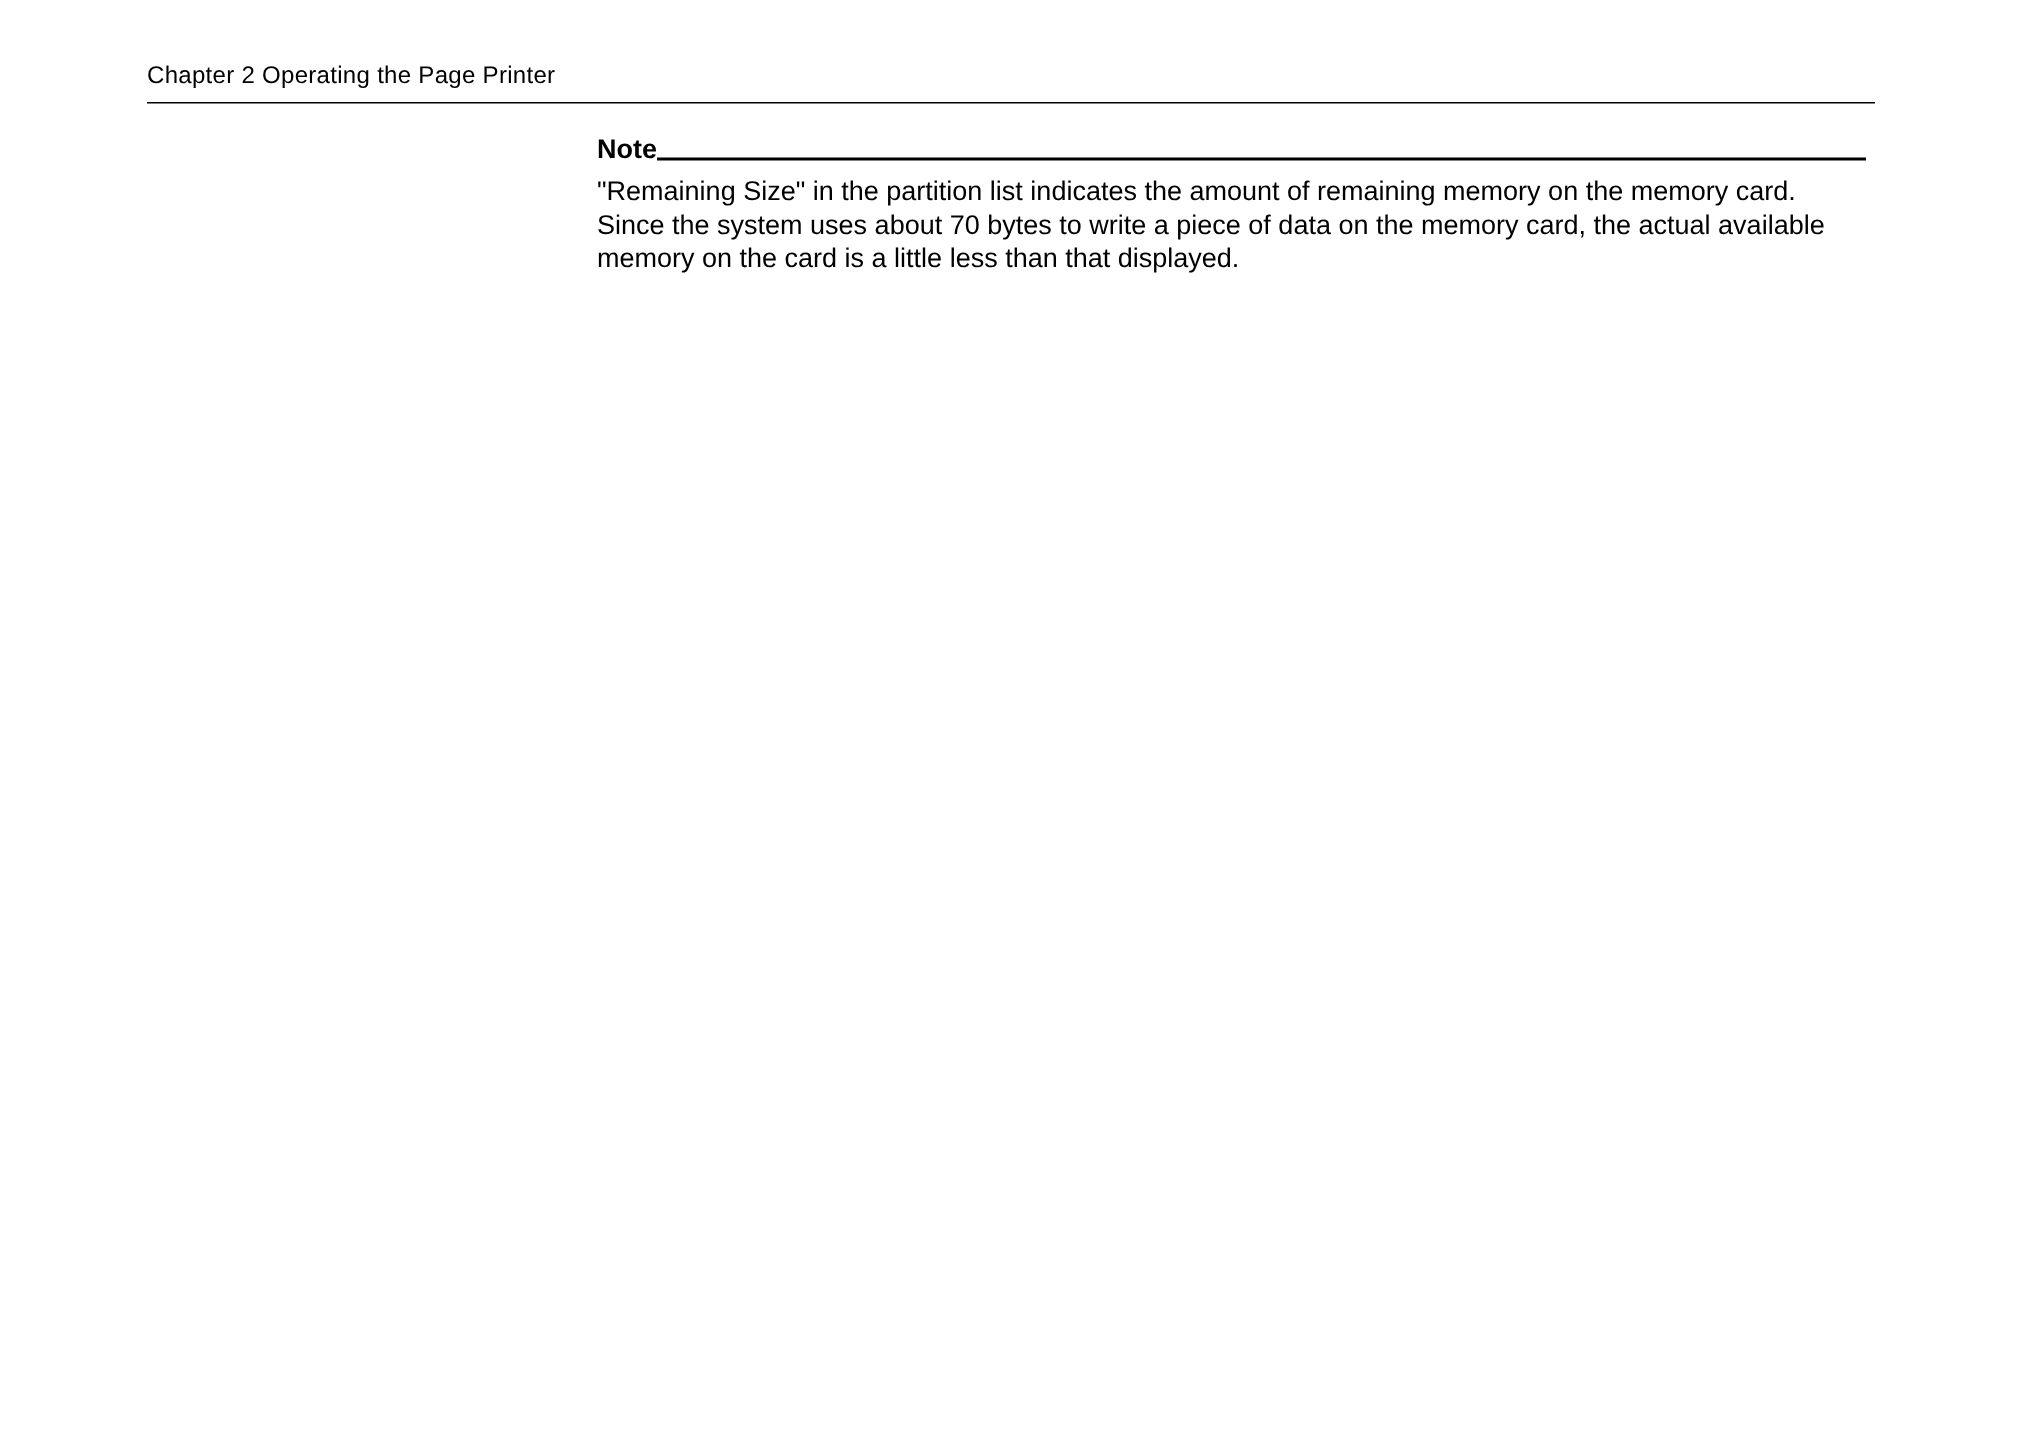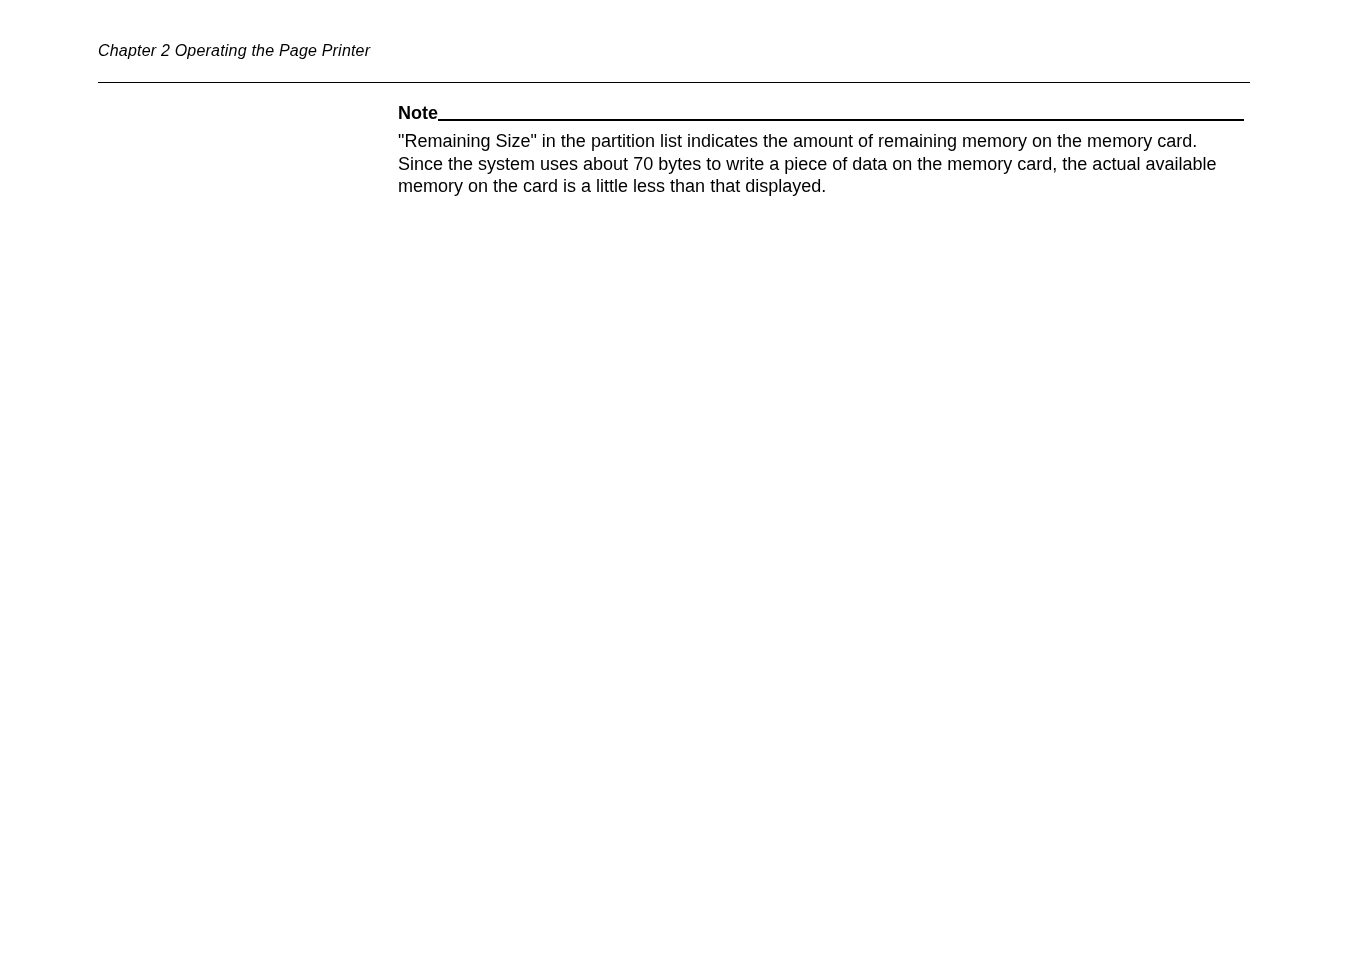--- a/index.html
+++ b/index.html
@@ -9,24 +9,23 @@
     height: 954px;
     background: #ffffff;
     font-family: Arial, Helvetica, sans-serif;
     color: #000000;
   }
   .page {
     box-sizing: border-box;
     padding: 42px 98px 42px 98px;
   }
   .header-line {
-    font-style: italic;
     font-size: 16px;
     letter-spacing: 0.2px;
-    margin-bottom: 22px;
+    margin-bottom: 8px;
   }
   .header-rule {
     border: none;
     border-top: 1px solid #000000;
     margin: 0 0 20px 0;
   }
   .body-area {
     margin-left: 300px;
     margin-right: 6px;
   }

